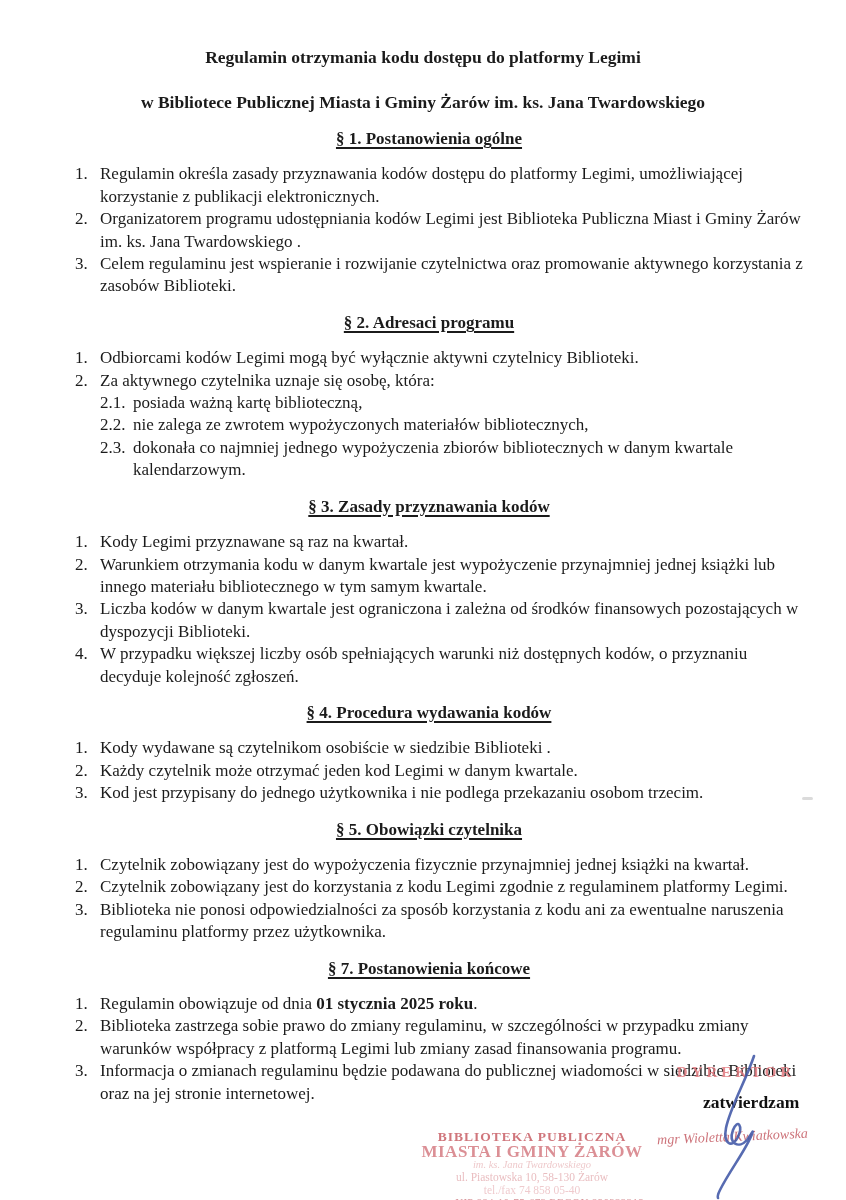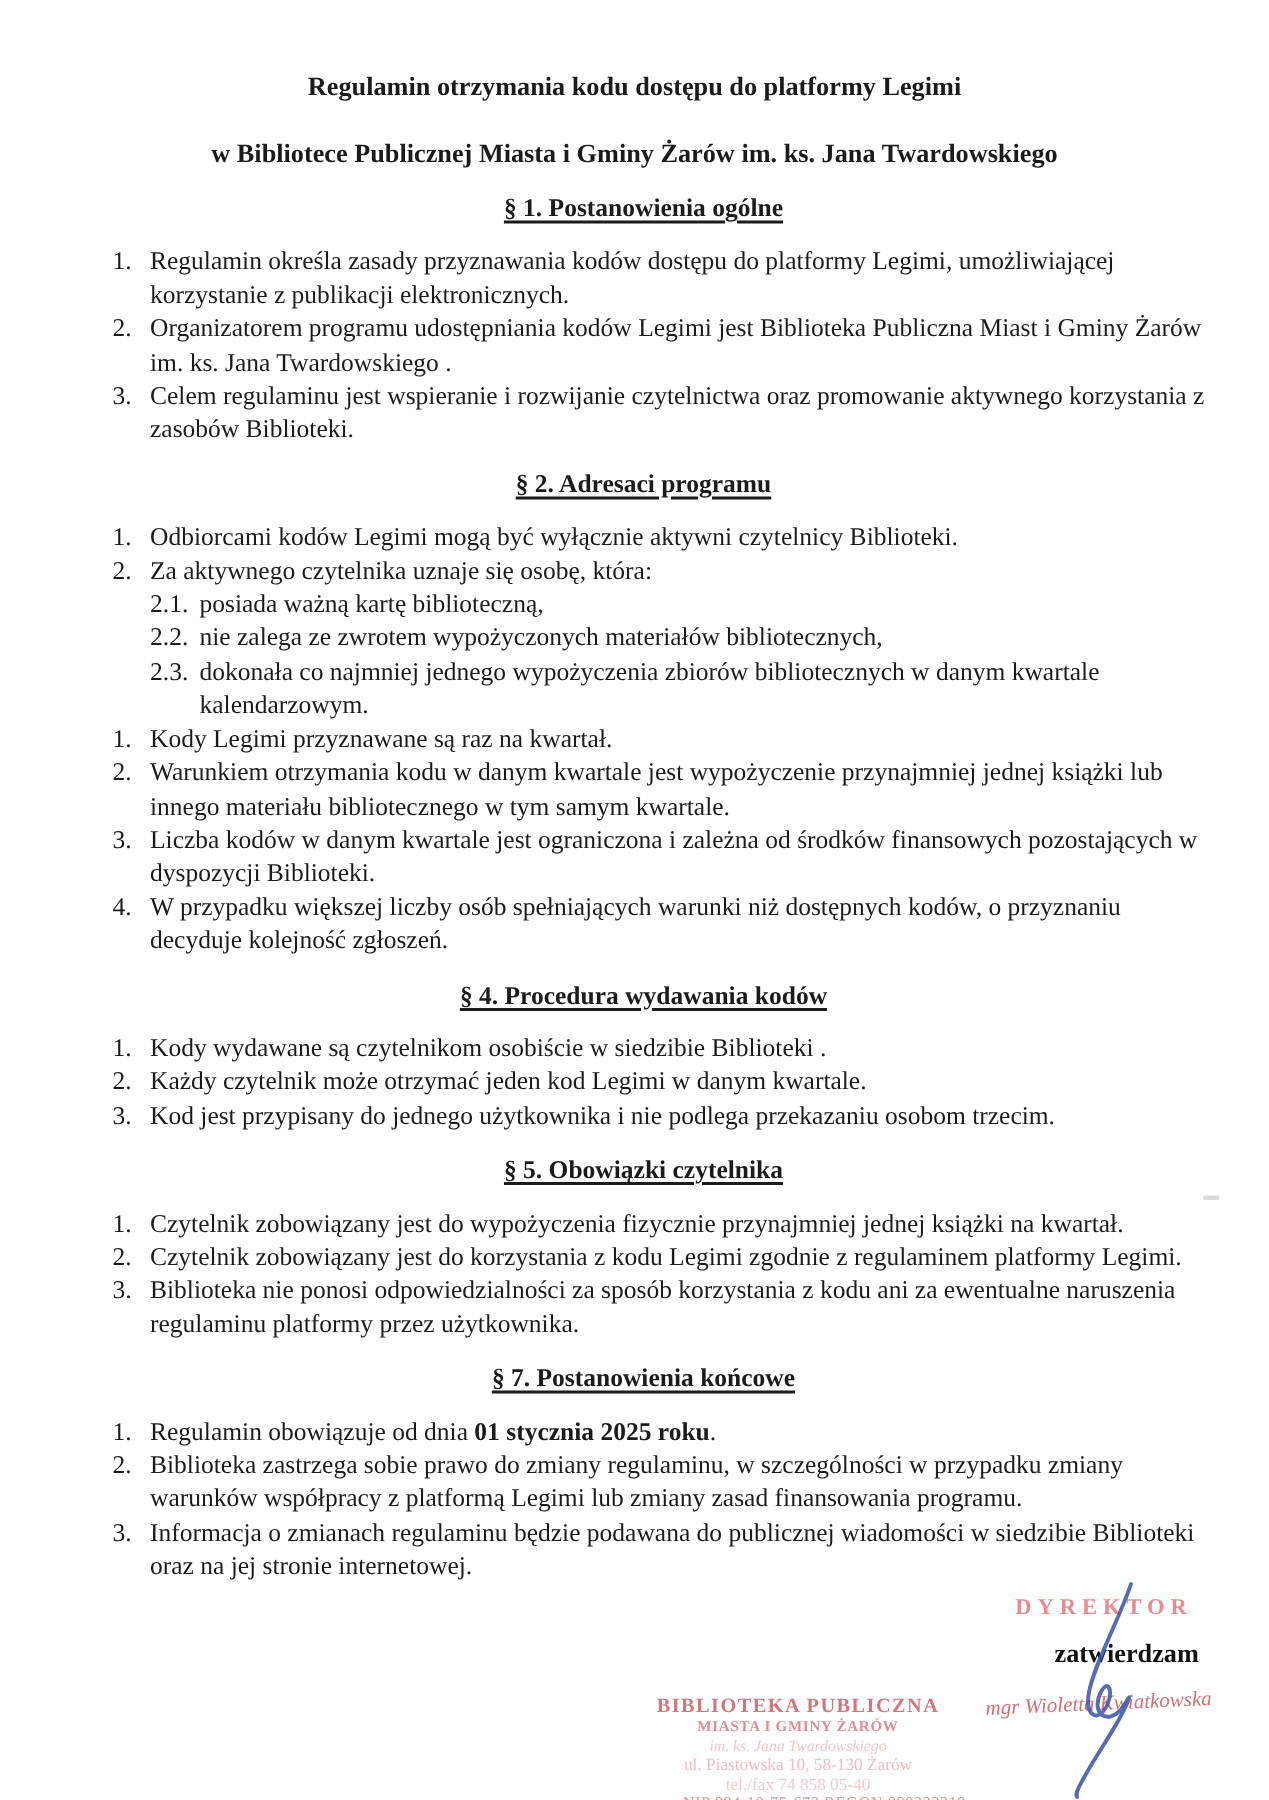--- a/index.html
+++ b/index.html
@@ -48,21 +48,21 @@
 
   
   .stamp{
     position:absolute;left:420px;top:1085px;width:224px;
     text-align:center;
     font-family:"Liberation Serif",serif;
     line-height:12.5px;
     margin-top:44px;
   }
   .stamp .s1{font-size:13.5px;font-weight:bold;letter-spacing:1px;color:rgba(198,88,95,0.82);line-height:15px;}
-  .stamp .s2{font-size:10px;font-weight:bold;letter-spacing:0.5px;color:rgba(205,100,108,0.72);line-height:15px;font-family:Liberation Serif, serif;}
+  .stamp .s2{font-size:17px;font-weight:bold;letter-spacing:0.5px;color:rgba(205,100,108,0.72);line-height:15px;font-family:Liberation Serif, serif;}
   .stamp .s3{font-size:10.5px;font-style:italic;color:rgba(222,145,150,0.5);line-height:12px;}
   .stamp .s4{font-size:11.5px;color:rgba(215,135,140,0.55);line-height:12.5px;}
   .stamp .s5{font-size:11.5px;color:rgba(222,145,150,0.48);line-height:12.5px;}
   .stamp .s6{font-size:11px;color:rgba(200,105,112,0.72);line-height:13px;letter-spacing:0.3px;text-align:right;}
 
   .approve-label{
     position:absolute;left:703px;top:1092px;
     font-size:17.5px;font-weight:bold;color:#111;
   }
   .role-stamp{
@@ -131,20 +131,21 @@
         <span class="txt">nie zalega ze zwrotem wypożyczonych materiałów bibliotecznych,</span>
       </div>
       <div class="li sub">
         <span class="num">2.3.</span>
         <span class="txt">dokonała co najmniej jednego wypożyczenia zbiorów bibliotecznych w danym kwartale kalendarzowym.</span>
       </div>
     </div>
   </section>
 
   <section>
+    <h3 class="section-heading">§ 3. Zasady przyznawania kodów</h3>
     <div class="list">
       <div class="li">
         <span class="num">1.</span>
         <span class="txt">Kody Legimi przyznawane są raz na kwartał.</span>
       </div>
       <div class="li">
         <span class="num">2.</span>
         <span class="txt">Warunkiem otrzymania kodu w danym kwartale jest wypożyczenie przynajmniej jednej książki lub innego materiału bibliotecznego w tym samym kwartale.</span>
       </div>
       <div class="li">

